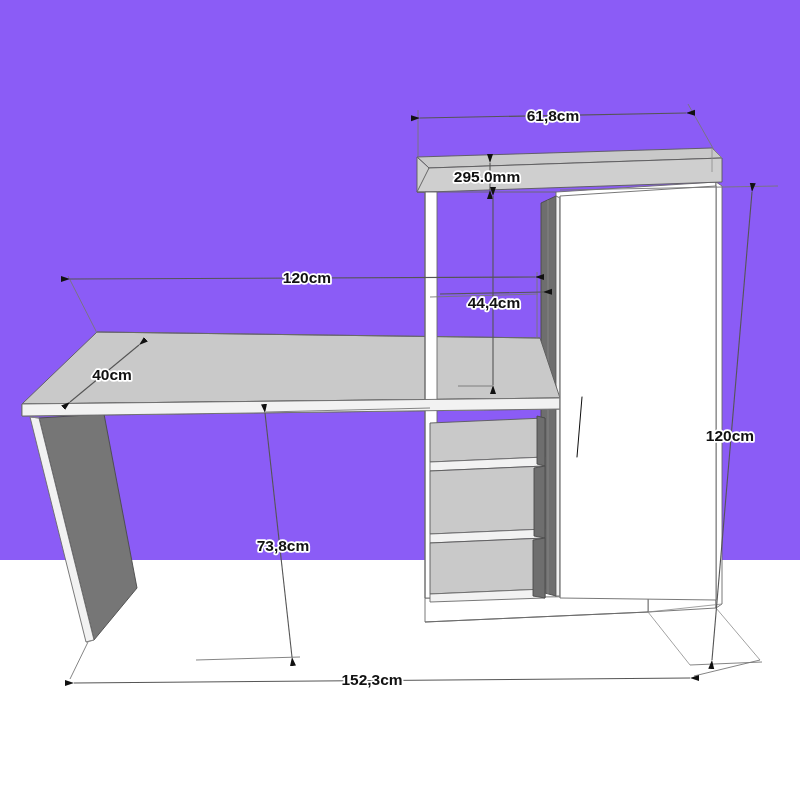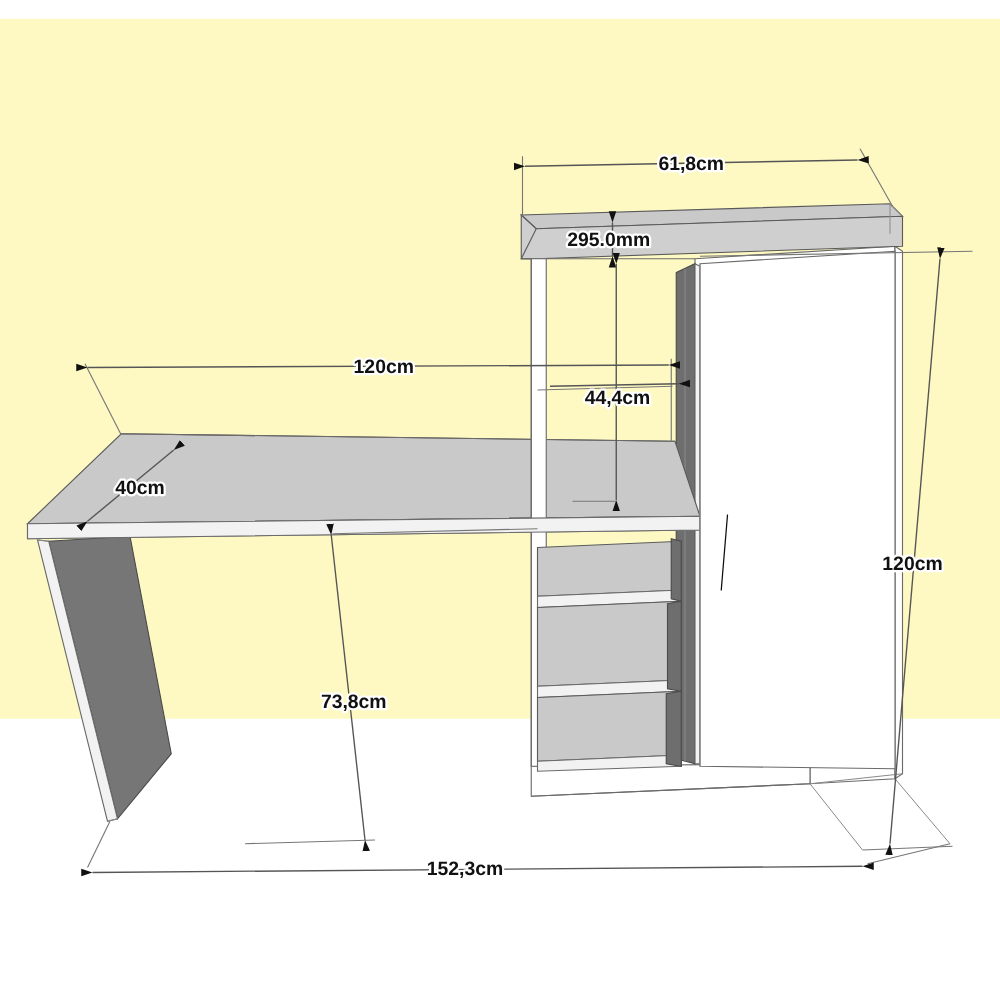--- a/index.html
+++ b/index.html
@@ -10,22 +10,21 @@
   body {
     width: 800px;
     height: 800px;
     font-family: "Liberation Sans", sans-serif;
     overflow: hidden;
   }
   #stage {
     position: relative;
     width: 800px;
     height: 560px;
-    background: #fef9c3;
-    margin-top: 15px;
+    background: #8b5cf6;
   }
   svg#drawing {
     display: block;
     width: 800px;
     height: 800px;
   }
   .panel-light  { fill: #c9c9c9; stroke: #5a5a5a; stroke-width: 0.9; }
   .panel-light2 { fill: #cfcfcf; stroke: #5a5a5a; stroke-width: 0.9; }
   .panel-white  { fill: #ffffff; stroke: #6a6a6a; stroke-width: 0.9; }
   .panel-dark   { fill: #6e6e6e; stroke: #4a4a4a; stroke-width: 0.9; }

